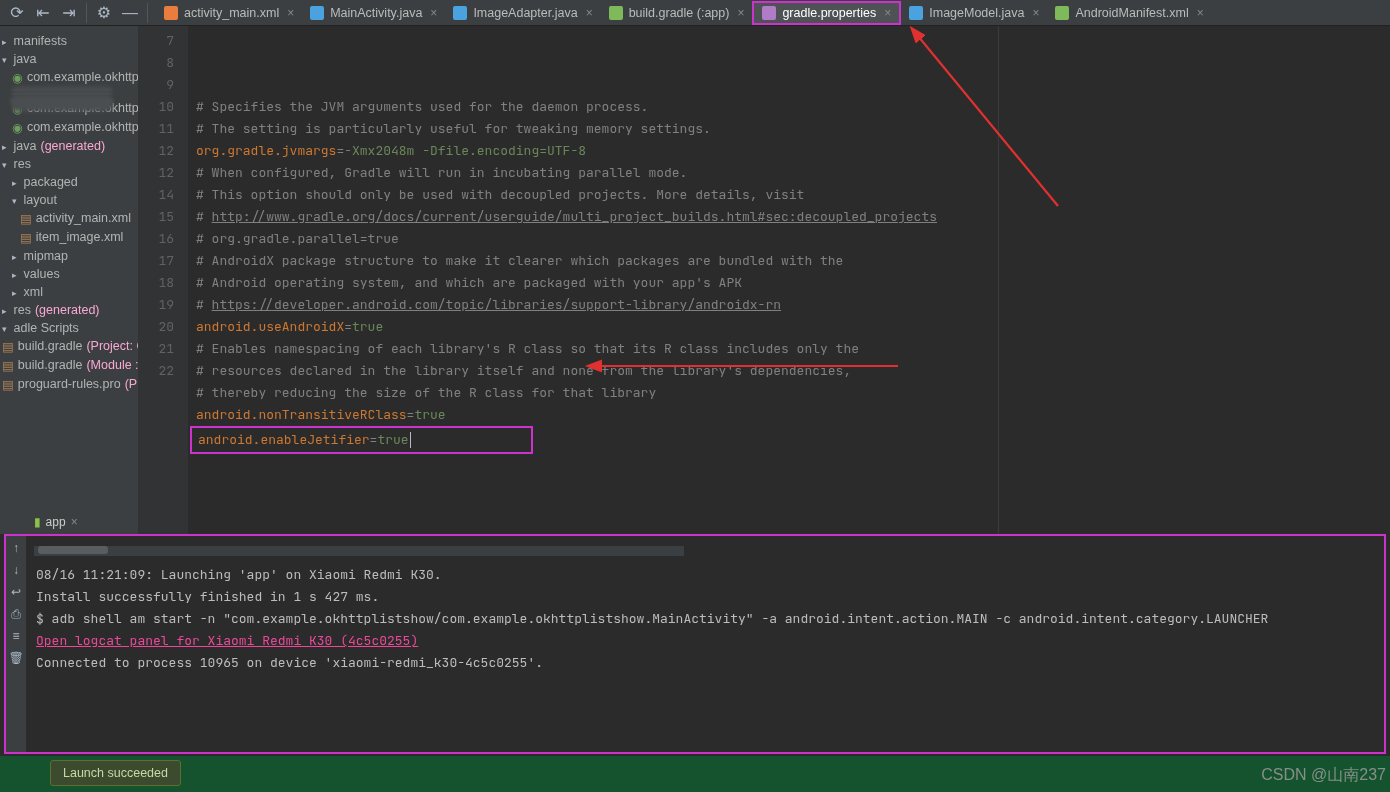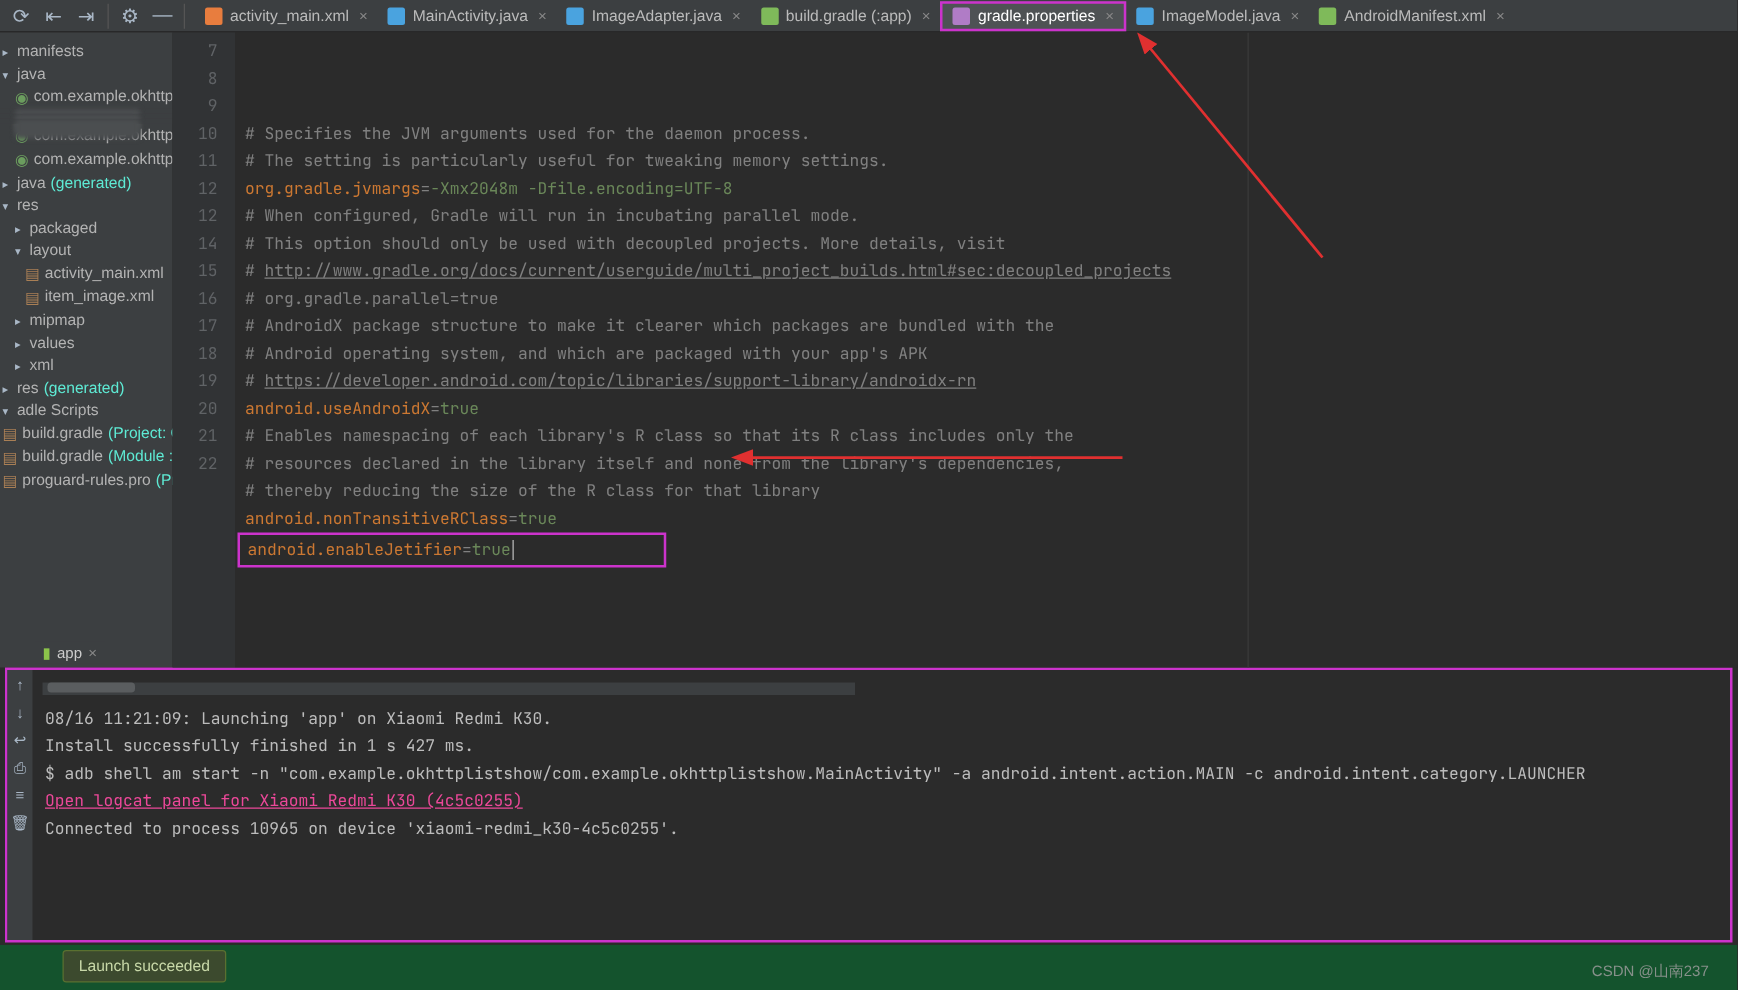--- a/index.html
+++ b/index.html
@@ -20,21 +20,21 @@
 .tab.highlighted { border:2px solid #cc33cc; margin:-2px 0; }
 .tab-ic { width:14px; height:14px; display:inline-block; }
 
 
 .body { flex:1; display:flex; min-height:0; }
 .sidebar { width:138px; background:#3c3f41; color:#b3b3b3; font-size:12.5px; overflow:hidden; padding-top:6px; }
 .sidebar .node { padding:2px 4px 2px 2px; white-space:nowrap; display:flex; align-items:flex-start; gap:4px; cursor:pointer; }
 .sidebar .ind1 { padding-left:2px; }
 .sidebar .ind2 { padding-left:12px; }
 .sidebar .ind3 { padding-left:20px; }
-.sidebar .muted { color:#5eead4; }
+.sidebar .muted { color:#f9a8d4; }
 .sidebar .folder-ic::before { content:"▸"; color:#a9b7c6; font-size:9px; margin-right:3px;}
 .sidebar .folderopen-ic::before { content:"▾"; color:#a9b7c6; font-size:9px; margin-right:3px;}
 .sidebar .blur { background:#3c3f41; position:relative; }
 .sidebar .blur::after { content:""; position:absolute; left:12px; top:0; width:100px; height:16px; background:#4b4e50; border-radius:3px; filter:blur(2px); }
 
 .editor-area { flex:1; display:flex; min-width:0; }
 .gutter { width:50px; background:#313335; color:#606366; text-align:right; font-family:"JetBrains Mono","Consolas",monospace; font-size:13px; line-height:22px; padding-right:14px; padding-top:4px; }
 .code { flex:1; background:#2b2b2b; font-family:"JetBrains Mono","Consolas",monospace; font-size:13px; line-height:22px; padding:4px 0 0 8px; position:relative; white-space:pre; overflow:hidden; }
 .code .cmt { color:#808080; }
 .code .key { color:#cc7832; }
@@ -52,21 +52,21 @@
 .run-side { width:20px; background:#3c3f41; display:flex; flex-direction:column; align-items:center; gap:6px; padding-top:4px; }
 .run-side .sbtn { width:16px; height:16px; color:#a9b7c6; cursor:pointer; font-size:12px; display:flex; align-items:center; justify-content:center; }
 .run-out { flex:1; font-family:"JetBrains Mono","Consolas",monospace; font-size:13px; line-height:22px; color:#bcbcbc; padding:28px 10px 10px 10px; position:relative; }
 .run-out .olink { color:#ec4899; text-decoration:underline; cursor:pointer; }
 .hscroll { height:10px; background:#3c3f41; margin-top:4px; }
 .hscroll .thumb { width:70px; height:8px; background:#5a5d5f; border-radius:3px; margin-left:4px; }
 
 
 .bottom { height:36px; position:relative; background:#14532d;text-align:center; }
 .balloon { position:absolute; left:50px; top:4px; border:1px solid #5a7030; background:#3c4a2e; color:#c8d8a8; font-size:12.5px; padding:5px 12px; border-radius:3px; }
-.watermark { position:absolute; right:23px; bottom:6px; color:#9b9b9b; font-size:12px; opacity:.85; }
+.watermark { position:absolute; right:4px; bottom:6px; color:#9b9b9b; font-size:16px; opacity:.85; }
 </style>
 </head>
 <body>
 
 <div class="root">
 
   <div class="topbar">
     <div class="tool-icons">
       <div class="tbtn">⟳</div>
       <div class="tbtn">⇤</div>

